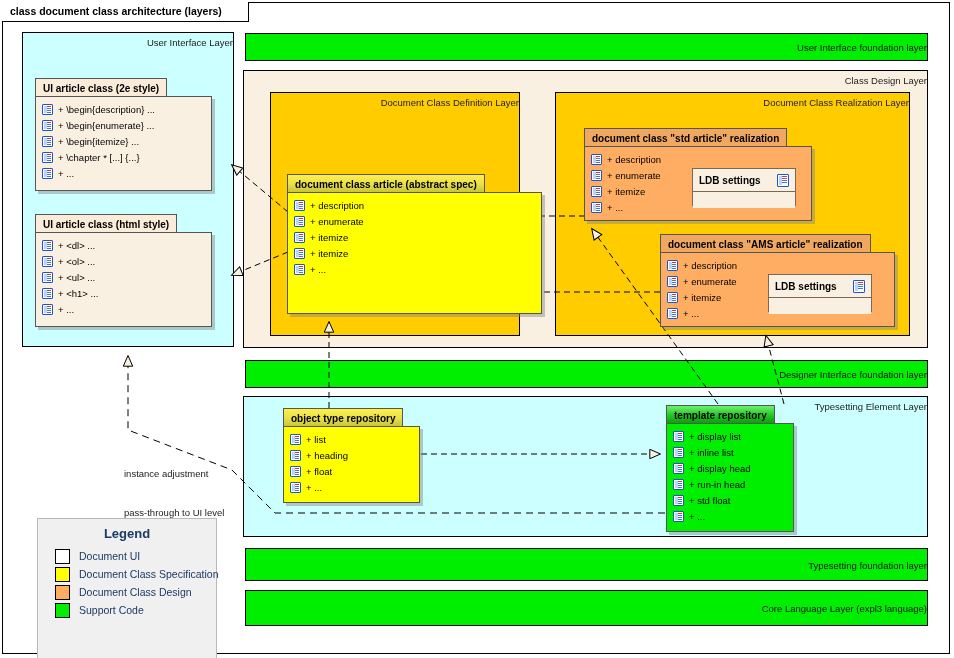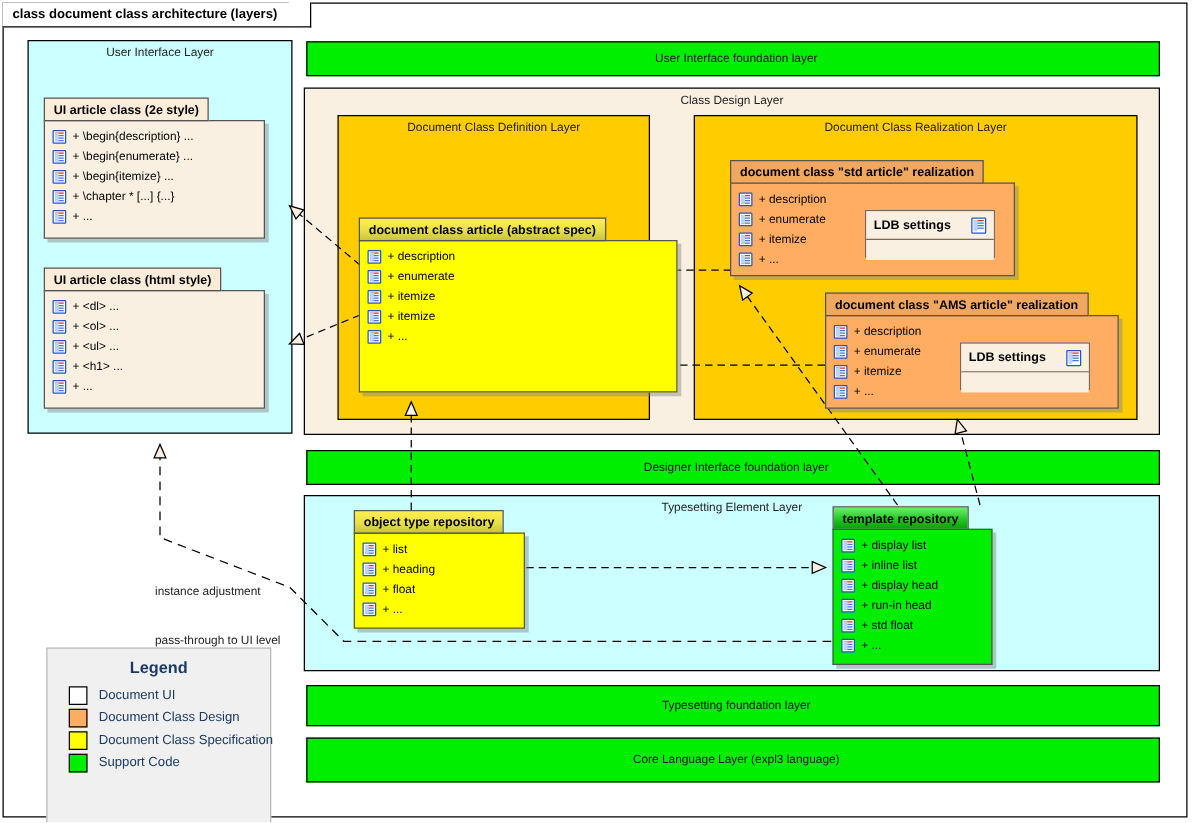--- a/index.html
+++ b/index.html
@@ -24,31 +24,31 @@
   .frame-tab::after{
     content:"";position:absolute;right:-1px;top:-1px;width:0;height:0;
     border-left:18px solid #fff;border-bottom:20px solid transparent;
   }
 
   
   .layer{
     position:absolute;border:1px solid #000;box-sizing:border-box;
   }
   .layer > .layer-title{
-    position:absolute;left:0;right:0;top:4px;text-align:center;
+    position:absolute;left:0;right:0;top:4px;text-align:right;
     font-size:9.5px;color:#222;white-space:nowrap;
   }
   .green{background:#00ef00;}
   .cyan{background:#ccffff;}
   .cream{background:#faf0e2;}
   .gold{background:#ffcc00;}
 
   .bar-label{
     position:absolute;left:5px;right:0;top:50%;transform:translateY(-50%);
-    text-align:center;font-size:9.5px;color:#111;
+    text-align:right;font-size:9.5px;color:#111;
   }
 
   
   .uclass{position:absolute;}
   .uclass .hdr{
     position:absolute;left:0;top:0;height:19px;line-height:19px;
     border:1px solid #555;box-sizing:border-box;
     font-size:10px;font-weight:bold;color:#000;
     padding:0 7px;white-space:nowrap;z-index:3;
   }
@@ -537,26 +537,26 @@
     <div>(extension)</div>
   </div>
 
   <div class="legend" style="left:37px;top:518px;width:180px;height:147px;">
     <div class="lg-title">Legend</div>
     <div class="lg-row">
       <span class="sw" style="background:#ffffff;"></span>
       <span class="lg-label">Document UI</span>
     </div>
     <div class="lg-row">
+      <span class="sw" style="background:#ffff00;"></span>
+      <span class="lg-label">Document Class Specification</span>
+    </div>
+    <div class="lg-row">
       <span class="sw" style="background:#ffad63;"></span>
       <span class="lg-label">Document Class Design</span>
-    </div>
-    <div class="lg-row">
-      <span class="sw" style="background:#ffff00;"></span>
-      <span class="lg-label">Document Class Specification</span>
     </div>
     <div class="lg-row">
       <span class="sw" style="background:#00ee00;"></span>
       <span class="lg-label">Support Code</span>
     </div>
   </div>
 
   <svg class="overlay" viewBox="0 0 954 658">
     <defs>
       <marker id="hollowTri" markerWidth="14" markerHeight="14" refX="11" refY="5.5" orient="auto" markerUnits="userSpaceOnUse">

